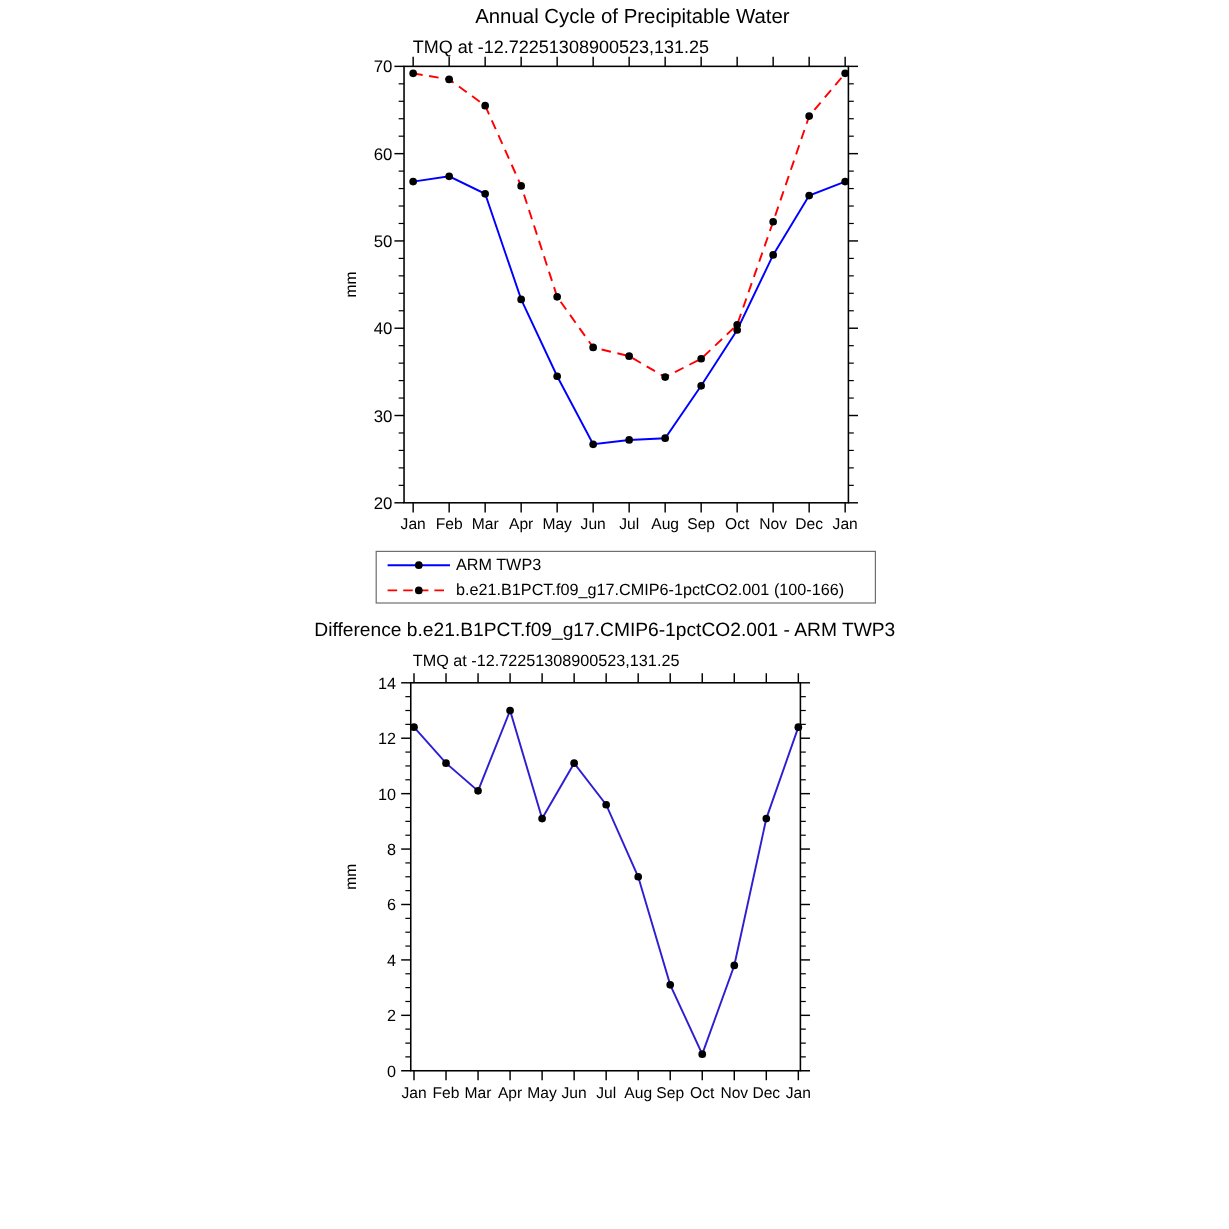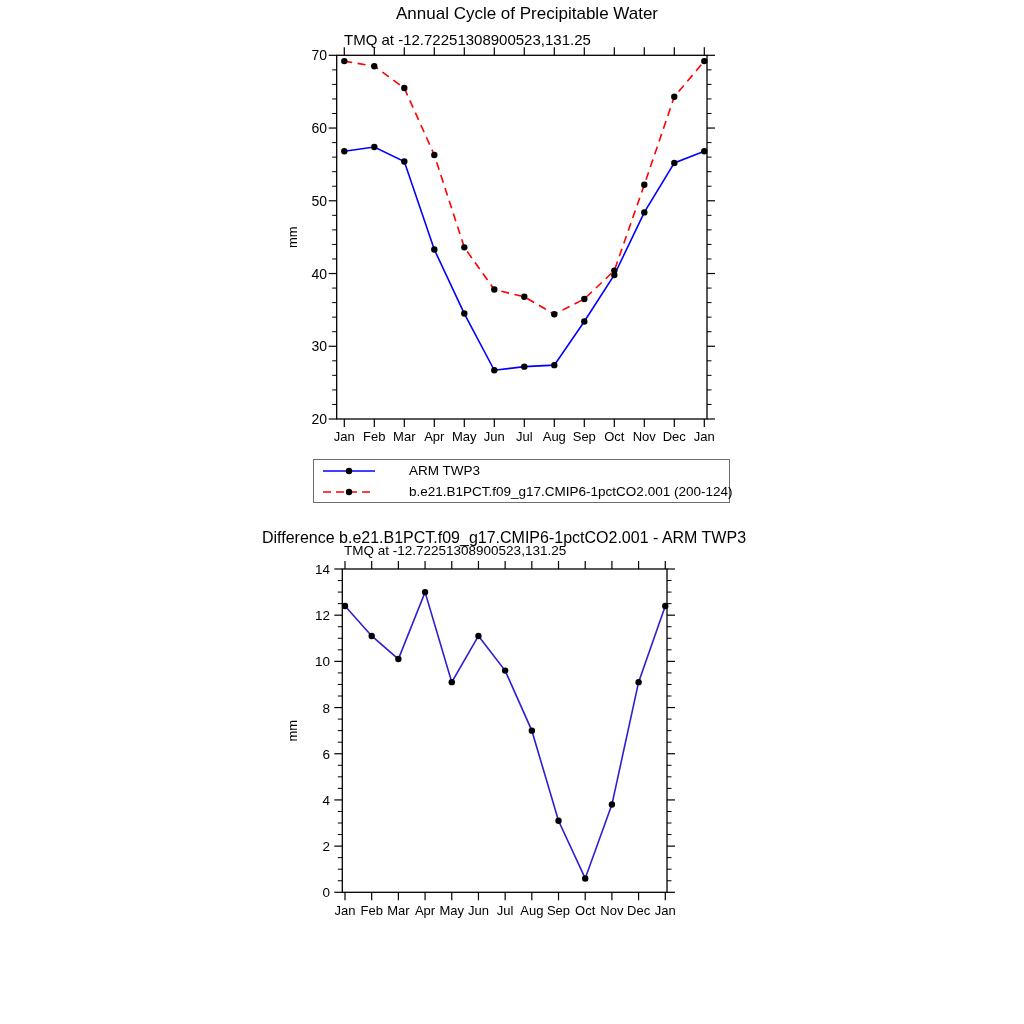--- a/index.html
+++ b/index.html
@@ -4,26 +4,26 @@
 <style>
   html,body{margin:0;padding:0;background:#ffffff;}
   body{width:1024px;height:1024px;position:relative;overflow:hidden;
        font-family:"Liberation Sans", sans-serif;color:#000;}
   .canvas{position:absolute;left:0;top:0;width:1024px;height:1024px;background:#fff;}
   svg.plot{position:absolute;left:0;top:0;width:1024px;height:1024px;}
   .title{position:absolute;font-weight:normal;text-align:center;white-space:nowrap;}
   .subtitle{position:absolute;font-weight:normal;white-space:nowrap;}
   #t1{left:327px;top:4px;width:400px;font-size:17px;}
   #s1{left:344px;top:31px;font-size:15px;}
-  #t2{left:254px;top:517px;width:500px;font-size:16px;margin-top:12px;}
+  #t2{left:254px;top:517px;width:500px;font-size:16px;}
   #s2{left:344px;top:543px;font-size:13.5px;}
   .legend{position:absolute;left:313px;top:459px;width:417px;height:44px;
           border:1px solid #6e6e6e;box-sizing:border-box;background:#fff;
           display:flex;flex-direction:column;justify-content:center;padding-left:7px;}
-  .legend-row{display:flex;align-items:center;height:21px;gap:29px;}
+  .legend-row{display:flex;align-items:center;height:21px;}
   .legend-row svg{flex:0 0 auto;}
   .legend-label{font-size:13.5px;white-space:nowrap;margin-left:3px;}
 </style>
 </head>
 <body>
 
 <div class="canvas">
 
   <div class="title" id="t1">Annual Cycle of Precipitable Water</div>
   <div class="subtitle" id="s1">TMQ at -12.72251308900523,131.25</div>
@@ -163,21 +163,21 @@
         <line id="lk1" x1="2" y1="7" x2="54" y2="7" stroke="#0000ff" stroke-width="1.6"></line>
         <circle cx="28" cy="7" r="3.2" fill="#000"></circle>
       </svg>
       <span class="legend-label">ARM TWP3</span>
     </div>
     <div class="legend-row">
       <svg width="56" height="14" viewBox="0 0 56 14">
         <line id="lk2" x1="2" y1="7" x2="54" y2="7" stroke="#ff0000" stroke-width="1.6" stroke-dasharray="8 5"></line>
         <circle cx="28" cy="7" r="3.2" fill="#000"></circle>
       </svg>
-      <span class="legend-label">b.e21.B1PCT.f09_g17.CMIP6-1pctCO2.001 (200-124)</span>
+      <span class="legend-label">b.e21.B1PCT.f09_g17.CMIP6-1pctCO2.001 (100-166)</span>
     </div>
   </div>
 
   <div class="title" id="t2">Difference b.e21.B1PCT.f09_g17.CMIP6-1pctCO2.001 - ARM TWP3</div>
   <div class="subtitle" id="s2">TMQ at -12.72251308900523,131.25</div>
   <svg class="plot" id="chart2-svg" viewBox="0 0 1024 1024">
       <rect x="342.3" y="569" width="324.7" height="323.29999999999995" fill="none" stroke="#000" stroke-width="1.3"></rect>
       <line x1="345" y1="892.3" x2="345" y2="900.3" stroke="#000" stroke-width="1.2"></line>
       <line x1="345" y1="569" x2="345" y2="561" stroke="#000" stroke-width="1.2"></line>
       <text x="345" y="915" text-anchor="middle" font-size="13">Jan</text>

